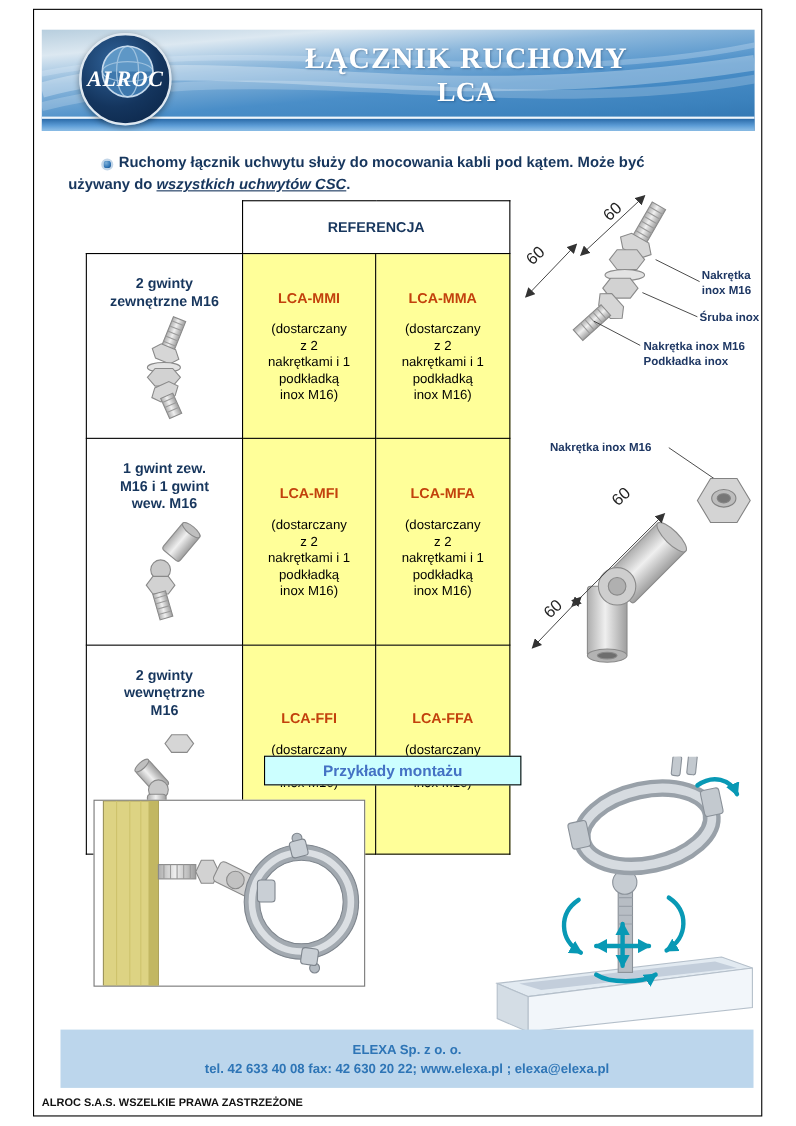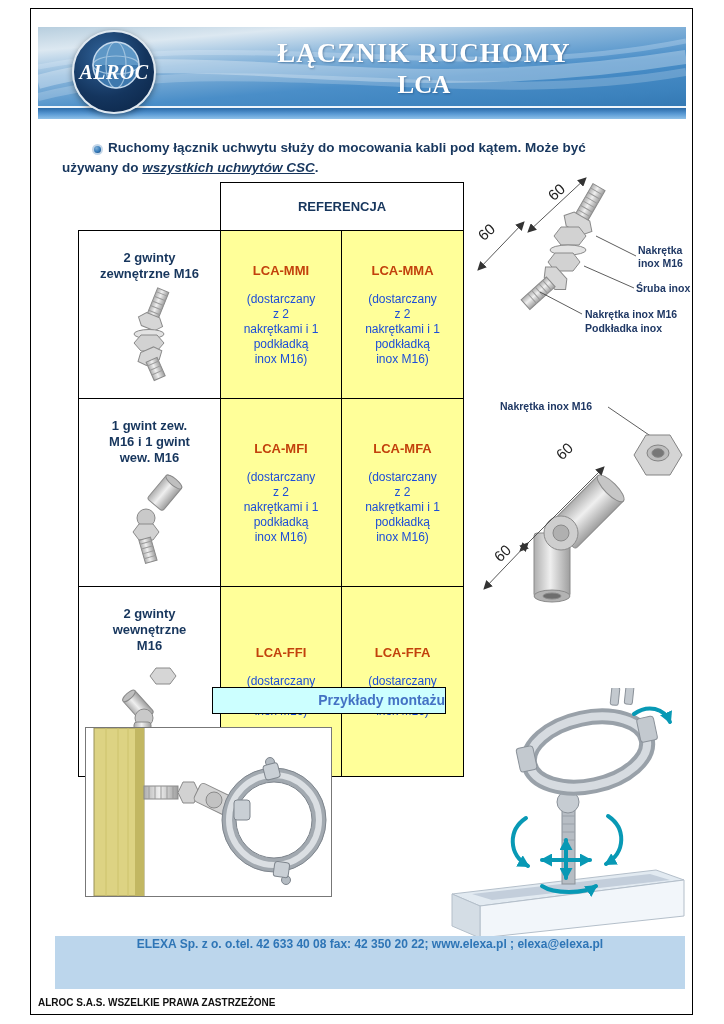--- a/index.html
+++ b/index.html
@@ -35,41 +35,41 @@
   
   .ref-table{position:absolute;left:78px;top:182px;width:385px;border-collapse:collapse;table-layout:fixed;
     text-align:center;color:#17365d}
   .ref-table td{border:1px solid #000;padding:16px;vertical-align:top}
   .ref-table td.nb{border:none}
   .th{font-weight:bold;font-size:13px;height:19px;vertical-align:middle !important}
   .row-label{font-weight:bold;font-size:13px;line-height:16px;padding:3px 4px 0}
   .prod{display:block;margin:4px auto 0}
   .ycell{background:#ffff99;vertical-align:middle !important}
   .code{color:#c2410c;font-weight:bold;font-size:13px}
-  .desc{font-size:12px;line-height:15px;margin:14px 6px 0;color:#1d4ed8}
+  .desc{font-size:12px;line-height:15px;margin:14px 6px 0;color:#000000}
 
   
   .diag-top{position:absolute;left:458px;top:172px}
   .diag-mid{position:absolute;left:468px;top:393px}
   .callout-t{font-size:10.5px;font-weight:bold;fill:#1f3864}
   .dimtxt{font-size:15px;fill:#222;text-anchor:middle}
   .lead{stroke:#333;stroke-width:.8;fill:none}
   .dim{stroke:#444;stroke-width:.9;fill:none}
 
   
-  .examples-box{position:absolute;left:212px;top:687px;width:234px;height:27px;background:#ccffff;
-    border:1px solid #000;text-align:right;line-height:25px;font-size:14px;font-weight:bold;color:#4472c4}
+  .examples-box{position:absolute;left:240px;top:687px;width:234px;height:27px;background:#ccffff;
+    border:1px solid #000;text-align:center;line-height:25px;font-size:14px;font-weight:bold;color:#4472c4}
 
   
   .img-left{position:absolute;left:85px;top:727px;width:247px;height:170px;border:1px solid #777;background:#fff}
   .img-right{position:absolute;left:438px;top:688px}
 
   
   .footer-bar{position:absolute;left:55px;top:936px;width:630px;height:53px;background:#bcd6ec;
-    display:flex;flex-direction:row;justify-content:center;text-align:center;
+    display:flex;flex-direction:column;justify-content:center;text-align:center;
     color:#2e75b6;font-weight:bold;font-size:12px;line-height:17px}
   .footer-bar a{color:#2e75b6;text-decoration:none;cursor:pointer}
   .copyright{position:absolute;left:38px;top:997px;font-size:10px;font-weight:bold;color:#111}
 </style>
 </head>
 <body>
 
 <svg width="0" height="0" style="position:absolute" aria-hidden="true">
   <defs>
     <linearGradient id="metG" x1="0" y1="0" x2="1" y2="0">
@@ -336,16 +336,16 @@
       <path d="M104,172 L152,172" marker-start="url(#arrT)" marker-end="url(#arrT)"></path>
       <path d="M88,130 C70,142 70,166 90,178" marker-end="url(#arrT)"></path>
       <path d="M170,128 C188,140 188,164 168,176" marker-end="url(#arrT)"></path>
       <path d="M196,26 C210,16 226,20 232,34" marker-end="url(#arrT)"></path>
       <path d="M104,198 C116,206 146,206 158,198" marker-end="url(#arrT)"></path>
     </g>
   </svg>
 
   <div class="footer-bar">
     <div>ELEXA Sp. z o. o.</div>
-    <div><span>tel. 42 633 40 08 fax: 42 350 20 22; </span><a>www.elexa.pl</a><span> ; </span><a>elexa@elexa.pl</a></div>
+    <div><span>tel. 42 633 40 08 fax: 42 630 20 22; </span><a>www.elexa.pl</a><span> ; </span><a>elexa@elexa.pl</a></div>
   </div>
   <div class="copyright">ALROC S.A.S. WSZELKIE PRAWA ZASTRZEŻONE</div>
 </div>
 
 </body></html>

